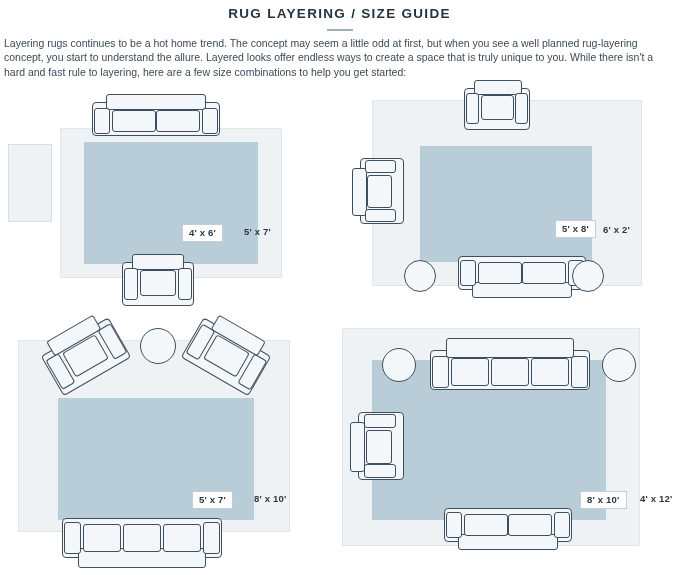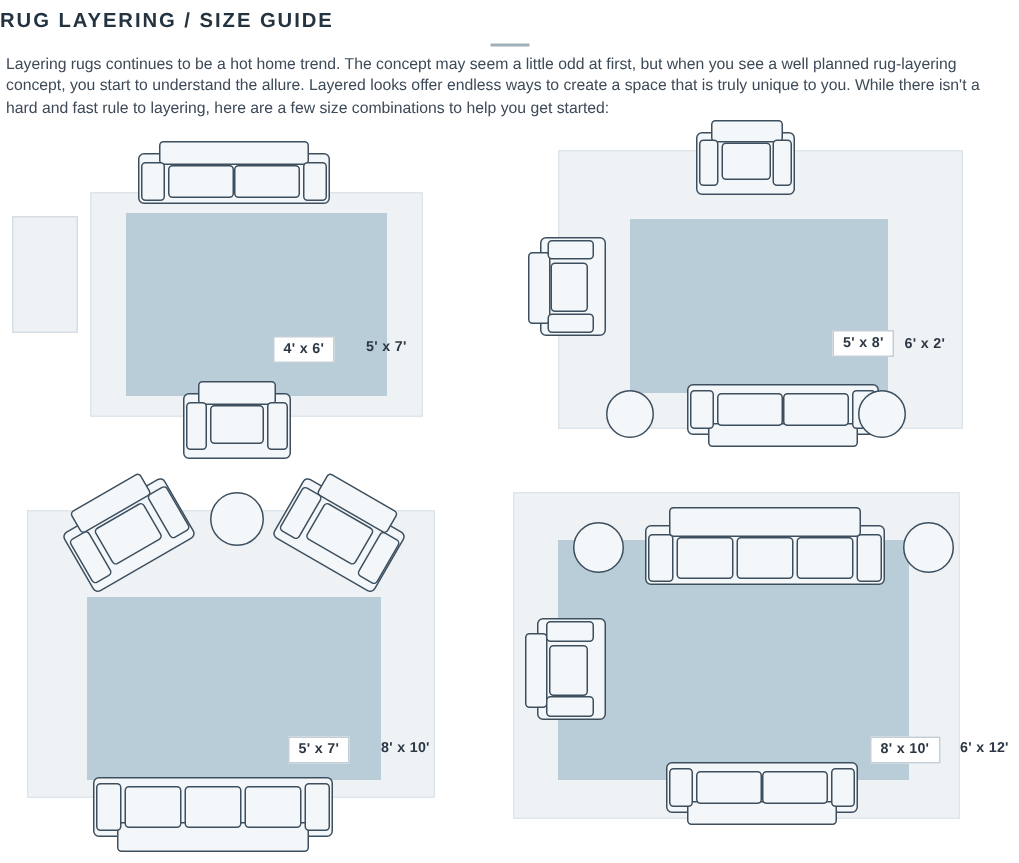--- a/index.html
+++ b/index.html
@@ -8,21 +8,21 @@
     background:#ffffff;
     font-family:"Liberation Sans", sans-serif;
     color:#2c3744;
     position:relative;
     overflow:hidden;
   }
   .page{position:relative;width:679px;height:575px;}
 
   
   .title{
-    text-align:left;
+    text-align:center;
     font-size:13.5px;
     letter-spacing:1.3px;
     font-weight:bold;
     color:#243340;
     margin:6px 0 0 0;
     line-height:16px;
   }
   .rule{
     width:26px;height:2px;background:#9fb0bb;
     margin:7px auto 0 auto;
@@ -243,16 +243,16 @@
     <div class="fz" style="left:104px;top:202px;width:128px;height:44px;">
       <div class="body" style="left:0;top:0px;width:128px;height:34px;"></div>
       <div class="cush" style="left:14px;top:26px;width:100px;height:16px;"></div>
       <div class="arm" style="left:2px;top:4px;width:16px;height:26px;"></div>
       <div class="arm" style="left:110px;top:4px;width:16px;height:26px;"></div>
       <div class="cush" style="left:20px;top:6px;width:44px;height:22px;"></div>
       <div class="cush" style="left:64px;top:6px;width:44px;height:22px;"></div>
     </div>
 
     <div class="label" style="left:240px;top:185px;">8' x 10'</div>
-    <div class="label plain" style="left:297px;top:185px;">6' x 12'</div>
+    <div class="label plain" style="left:297px;top:185px;">4' x 12'</div>
   </div>
 
 </div>
 
 </body></html>

